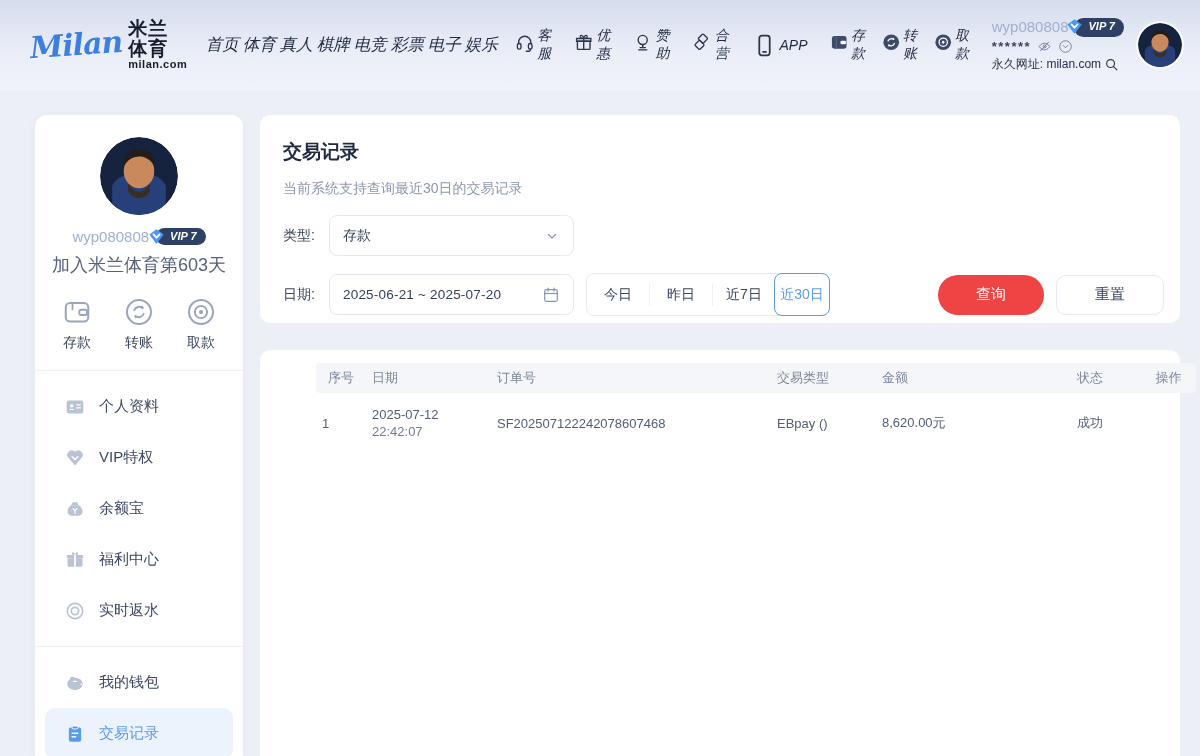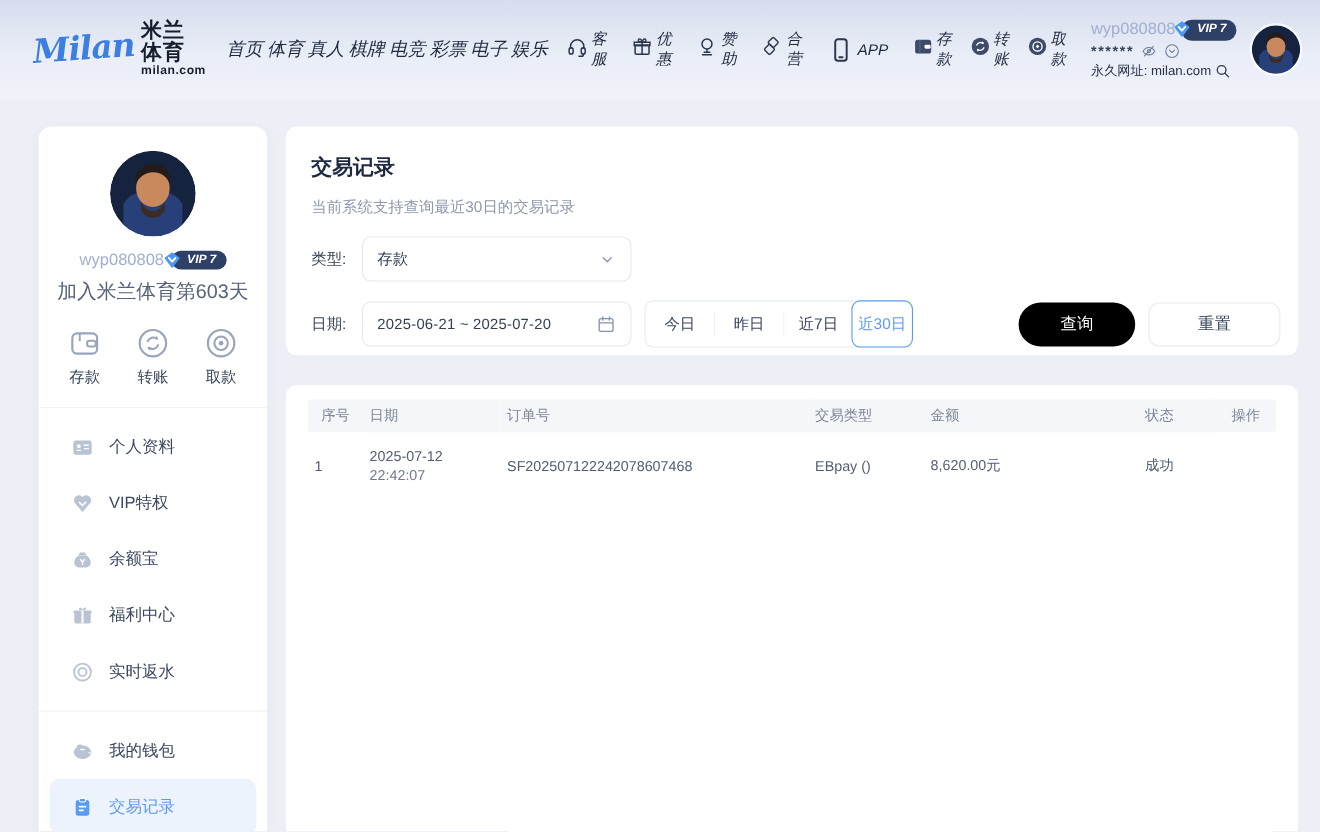--- a/index.html
+++ b/index.html
@@ -99,33 +99,33 @@
   .range-btn {
     width:62px; text-align:center; font-size:14px; color:#39455c; cursor:pointer; line-height:41px;
   }
   .range-sep { width:1px; height:22px; background:#eef0f4; }
   .range-btn.active {
     border:1px solid #5b9bef; color:#5b9bef; border-radius:8px; height:43px;
     margin:-1px; width:56px; line-height:41px; background:#fff;
   }
   .filter-actions { margin-left:auto; display:flex; gap:12px; }
   .btn-search {
-    width:106px; height:40px; border:none; border-radius:20px; background:#000000;
+    width:106px; height:40px; border:none; border-radius:20px; background:#ef4444;
     color:#fff; font-size:15px; cursor:pointer; font-family:inherit;
   }
   .btn-reset {
-    width:120px; height:40px; border:1px solid #e7eaf0; border-radius:10px; background:#fff;
+    width:108px; height:40px; border:1px solid #e7eaf0; border-radius:10px; background:#fff;
     color:#39455c; font-size:15px; cursor:pointer; font-family:inherit;
   }
 
   .table-card {
     position:absolute; left:260px; top:350px; width:920px; height:406px;
     background:#fff; border-radius:10px 10px 0 0; padding:13px 20px 0;
   }
-  table.records { width:100%; border-collapse:collapse; table-layout:fixed; }
+  table.records { width:100%; border-collapse:collapse; table-layout:fixed;margin-left:36px; }
   table.records th {
     background:#f4f6fa; font-weight:normal; font-size:13px; color:#7d8798;
     height:30px; text-align:left; padding-left:6px;
   }
   table.records th:first-child { padding-left:12px; border-radius:4px 0 0 4px; }
   table.records th:last-child { border-radius:0 4px 4px 0; text-align:center; padding-left:0; }
   table.records td { height:60px; font-size:13px; color:#525e74; padding-left:6px; vertical-align:middle; }
   td.cell-no { color:#aab4c4; padding-left:14px; }
   td.cell-date .t2 { color:#707c92; margin-top:2px; }
   td.cell-amount { font-size:14px; font-weight:normal; color:#1f2940; }

